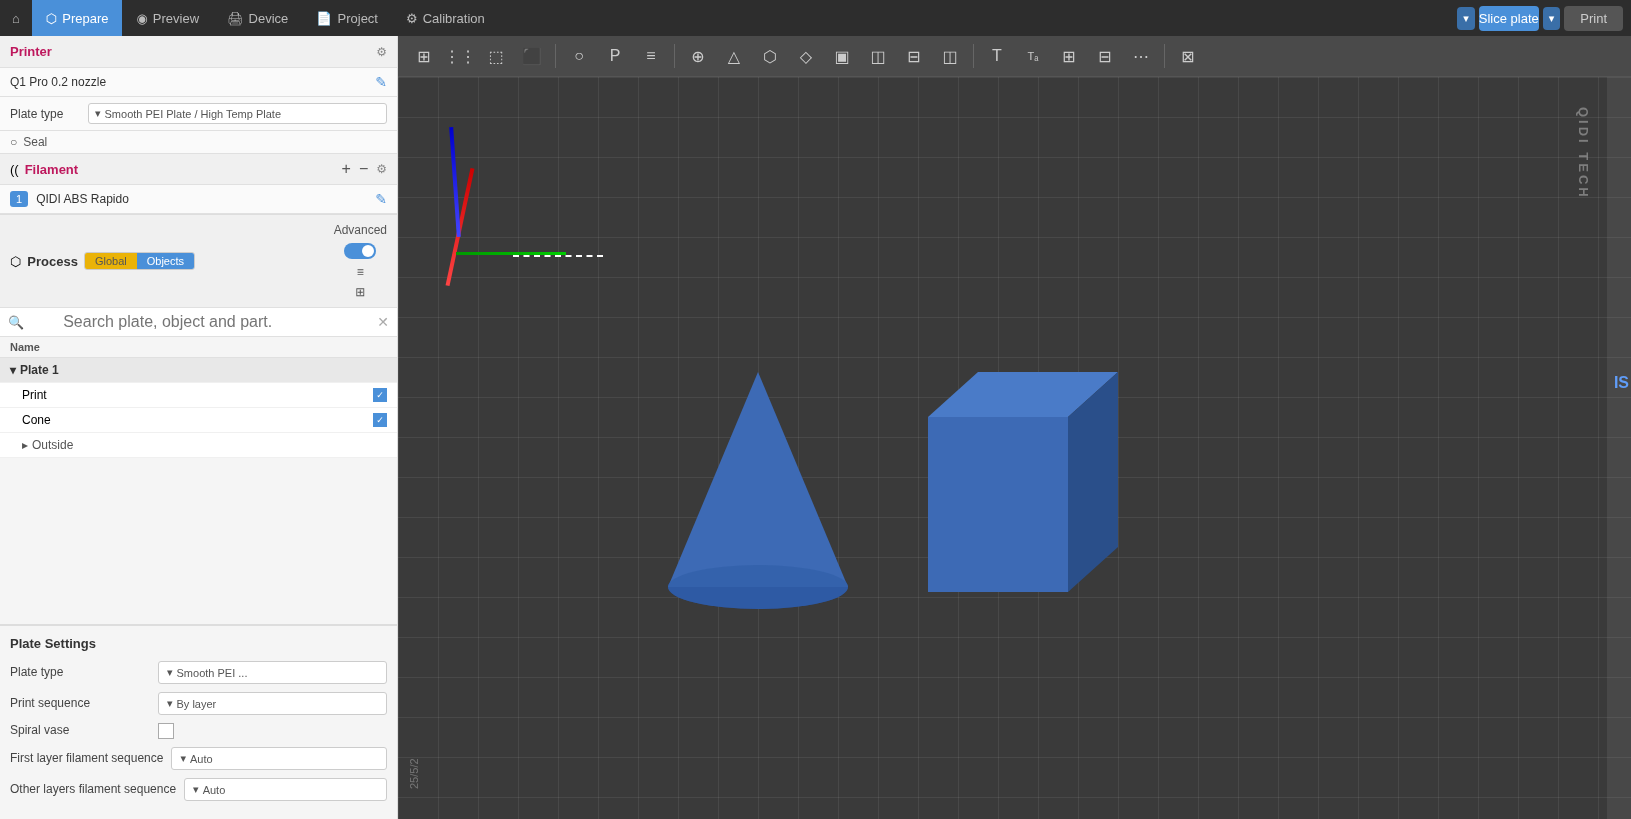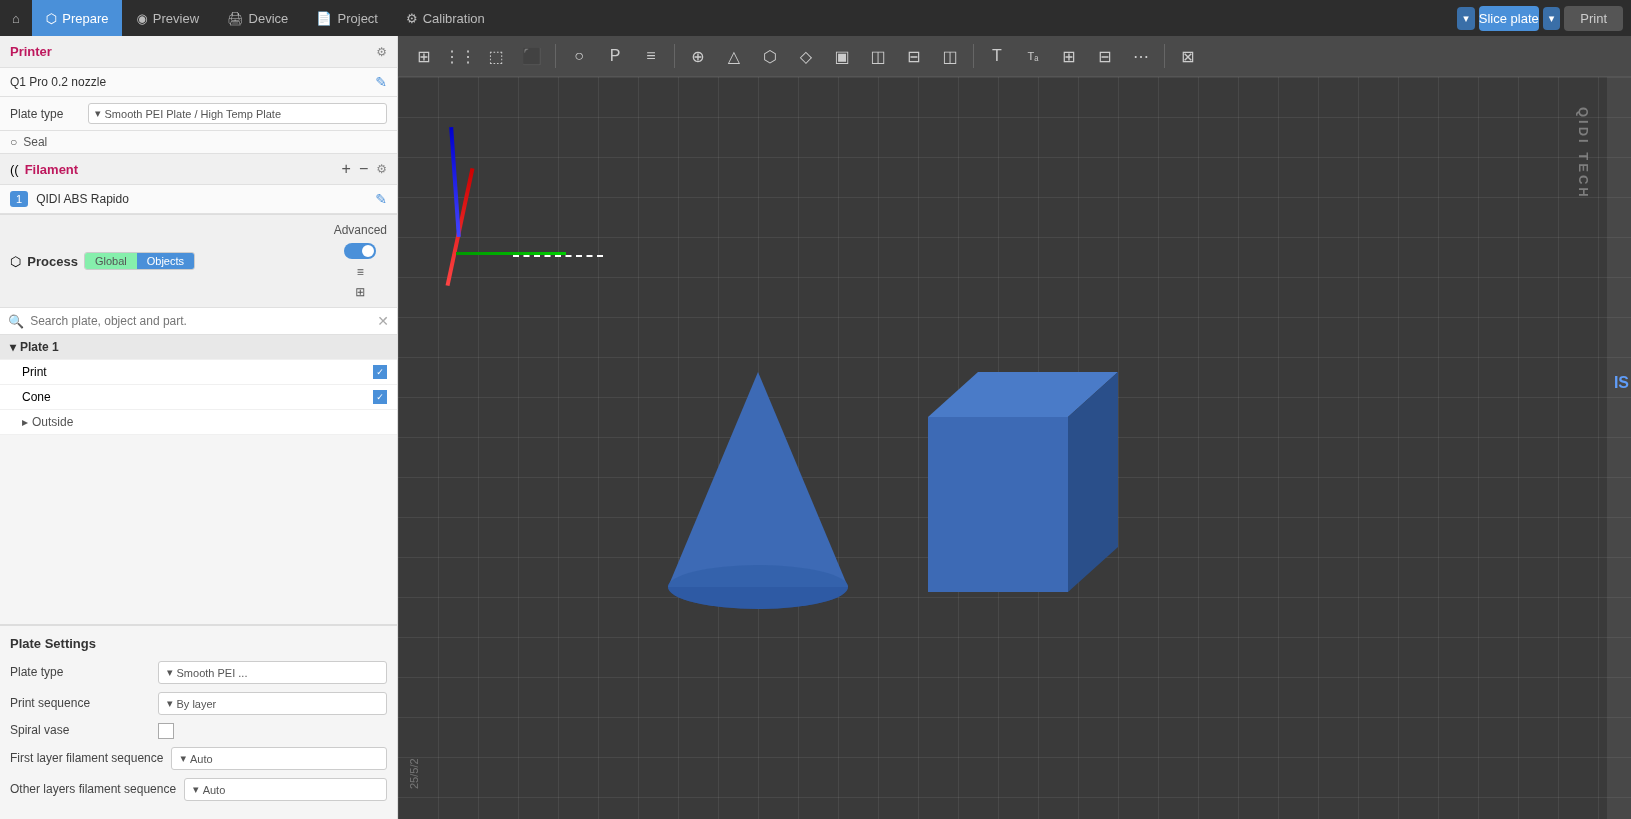--- a/index.html
+++ b/index.html
@@ -92,39 +92,39 @@
     
     .process-section { border-top: 1px solid #ddd; }
     .process-header {
       display: flex; align-items: center; justify-content: space-between;
       padding: 8px 10px; background: #f0f0f0; border-bottom: 1px solid #e0e0e0;
     }
     .process-left { display: flex; align-items: center; gap: 6px; }
     .process-title { font-weight: bold; font-size: 13px; color: #333; }
     .tab-group { display: flex; border: 1px solid #ccc; border-radius: 3px; overflow: hidden; }
     .tab-btn {
-      padding: 2px 10px; font-size: 11px; cursor: pointer; background: #86efac; color: #555; border: none;
+      padding: 2px 10px; font-size: 11px; cursor: pointer; background: #eab308; color: #555; border: none;
     }
     .tab-btn.active { background: #4a90d9; color: #fff; }
     .process-right { display: flex; align-items: center; gap: 6px; color: #555; font-size: 12px; flex-direction: column; }
     .toggle-switch {
       width: 32px; height: 16px; background: #4a90d9; border-radius: 8px;
       position: relative; cursor: pointer;
     }
     .toggle-switch::after {
       content: ''; position: absolute; right: 2px; top: 2px;
       width: 12px; height: 12px; background: #fff; border-radius: 50%;
     }
 
     .search-row {
       display: flex; align-items: center; padding: 5px 8px;
       background: #fff; border-bottom: 1px solid #e0e0e0; gap: 6px;
     }
     .search-input {
-      flex: 1; border: none; outline: none; font-size: 12px; color: #a16207; background: transparent;
+      flex: 1; border: none; outline: none; font-size: 16px; color: #a16207; background: transparent; margin-left: 33px;
     }
     .search-icon { color: #aaa; font-size: 13px; }
     .clear-icon { color: #aaa; cursor: pointer; font-size: 14px; }
 
     
     .obj-list { background: #fff; }
     .obj-col-header {
       padding: 4px 10px; font-size: 11px; font-weight: bold; color: #555;
       background: #f5f5f5; border-bottom: 1px solid #e0e0e0;
     }
@@ -296,20 +296,21 @@
         </div>
       </div>
 
       <div class="search-row">
         <span class="search-icon">🔍</span>
         <input class="search-input" type="text" placeholder="Search plate, object and part." style="">
         <span class="clear-icon">✕</span>
       </div>
 
       <div class="obj-list">
+        <div class="obj-col-header">Name</div>
 
         <div class="obj-item plate">
           <div style="display:flex;align-items:center;gap:4px;">
             <span>▾</span>
             <span>Plate 1</span>
           </div>
         </div>
 
         <div class="obj-item child">
           <span>Print</span>

